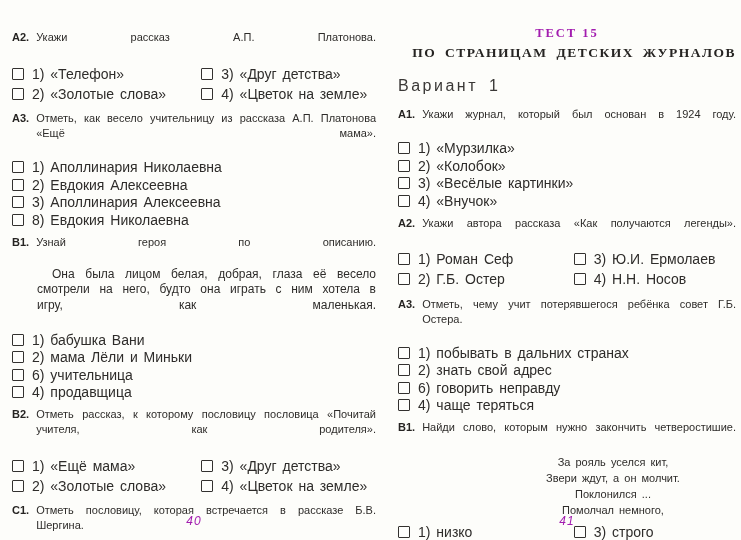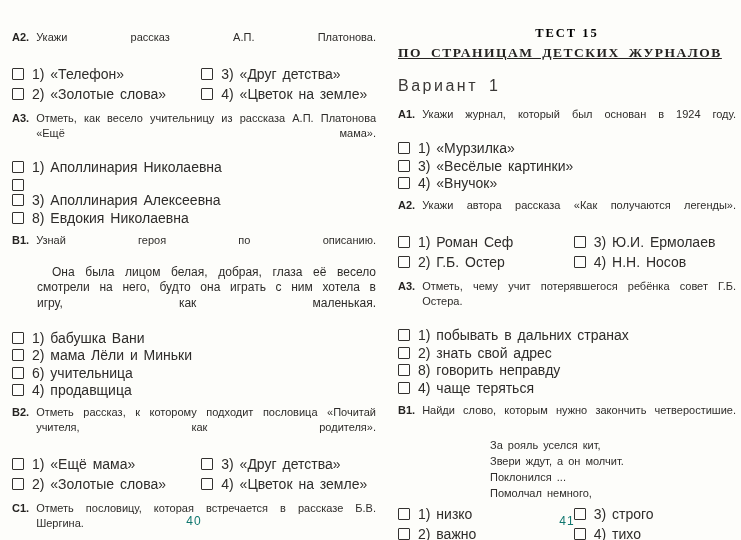--- a/index.html
+++ b/index.html
@@ -20,39 +20,39 @@
   .q-label{font-weight:bold;white-space:nowrap;color:#262422;}
   .q-text{flex:1;text-align:justify;word-spacing:3px;}
   .q-text:after{content:"";display:inline-block;width:100%;}
 
   .passage{
     margin:2px 0 0 25px;text-indent:15px;text-align:justify;
     word-spacing:3px;font-size:12px;line-height:15.5px;
   }
   .passage:after{content:"";display:inline-block;width:100%;}
 
-  .poem{margin:4px 0 2px 92px;font-size:11px;line-height:16px;word-spacing:2px;}
+  .poem{margin:4px 0 2px 92px;font-size:11px;line-height:16px;word-spacing:2px;text-align:center;}
 
   .opts{margin-top:4px;}
   .opts.grid{display:grid;grid-template-columns:52% 48%;grid-template-rows:auto auto;grid-auto-flow:column;}
   .opt{display:flex;align-items:flex-start;gap:8px;margin:2.5px 0;font-size:14px;line-height:15px;}
   .cb{
     width:10px;height:10px;flex:none;margin-top:1px;
     border:1.6px solid #33312f;border-radius:1px;background:#fefefc;
   }
   .opt-label{word-spacing:2px;}
 
   .test-heading{text-align:center;font-family:"Liberation Serif","DejaVu Serif",serif;
-    font-size:12.5px;letter-spacing:2px;color:#000000;margin-bottom:4px;font-weight:bold;}
-  .test-title{text-align:left;font-family:"Liberation Serif","DejaVu Serif",serif;
-    font-size:13.5px;font-weight:bold;letter-spacing:1.5px;color:#262422;margin-bottom:16px;word-spacing:4px;text-decoration:underline;}
+    font-size:12.5px;letter-spacing:2px;color:#a21caf;margin-bottom:4px;font-weight:bold;}
+  .test-title{text-align:right;font-family:"Liberation Serif","DejaVu Serif",serif;
+    font-size:13.5px;font-weight:bold;letter-spacing:1.5px;color:#262422;margin-bottom:16px;word-spacing:4px;}
   .variant{font-size:16px;letter-spacing:2.5px;color:#3a3836;margin-bottom:12px;word-spacing:4px;}
 
   .pagenum{position:absolute;bottom:12px;left:0;width:100%;text-align:center;
-    font-size:12px;color:#0f766e;letter-spacing:1px;}
+    font-size:12px;color:#a21caf;letter-spacing:1px;font-style:italic;}
 </style>
 </head>
 <body>
 
 <div class="spread">
 
   <div class="page page-left">
 
     <section class="q">
       <div class="q-head">
@@ -84,20 +84,21 @@
         <span class="q-label">А3.</span>
         <span class="q-text">Отметь, как весело учительницу из рассказа А.П. Платонова «Ещё мама».</span>
       </div>
       <div class="opts">
         <div class="opt">
           <span class="cb"></span>
           <span class="opt-label">1) Аполлинария Николаевна</span>
         </div>
         <div class="opt">
           <span class="cb"></span>
+          <span class="opt-label">2) Евдокия Алексеевна</span>
         </div>
         <div class="opt">
           <span class="cb"></span>
           <span class="opt-label">3) Аполлинария Алексеевна</span>
         </div>
         <div class="opt">
           <span class="cb"></span>
           <span class="opt-label">8) Евдокия Николаевна</span>
         </div>
       </div>
@@ -125,21 +126,21 @@
         <div class="opt">
           <span class="cb"></span>
           <span class="opt-label">4) продавщица</span>
         </div>
       </div>
     </section>
 
     <section class="q">
       <div class="q-head">
         <span class="q-label">В2.</span>
-        <span class="q-text">Отметь рассказ, к которому подходит пословица «Почитай учителя, как родителя».</span>
+        <span class="q-text">Отметь рассказ, к которому пословицу пословица «Почитай учителя, как родителя».</span>
       </div>
       <div class="opts grid">
         <div class="opt">
           <span class="cb"></span>
           <span class="opt-label">1) «Ещё мама»</span>
         </div>
         <div class="opt">
           <span class="cb"></span>
           <span class="opt-label">2) «Золотые слова»</span>
         </div>
@@ -176,20 +177,24 @@
         <span class="q-label">А1.</span>
         <span class="q-text">Укажи журнал, который был основан в 1924 году.</span>
       </div>
       <div class="opts">
         <div class="opt">
           <span class="cb"></span>
           <span class="opt-label">1) «Мурзилка»</span>
         </div>
         <div class="opt">
           <span class="cb"></span>
+          <span class="opt-label">2) «Колобок»</span>
+        </div>
+        <div class="opt">
+          <span class="cb"></span>
           <span class="opt-label">3) «Весёлые картинки»</span>
         </div>
         <div class="opt">
           <span class="cb"></span>
           <span class="opt-label">4) «Внучок»</span>
         </div>
       </div>
     </section>
 
     <section class="q">
@@ -226,21 +231,21 @@
         <div class="opt">
           <span class="cb"></span>
           <span class="opt-label">1) побывать в дальних странах</span>
         </div>
         <div class="opt">
           <span class="cb"></span>
           <span class="opt-label">2) знать свой адрес</span>
         </div>
         <div class="opt">
           <span class="cb"></span>
-          <span class="opt-label">8) говорить неправду</span>
+          <span class="opt-label">6) говорить неправду</span>
         </div>
         <div class="opt">
           <span class="cb"></span>
           <span class="opt-label">4) чаще теряться</span>
         </div>
       </div>
     </section>
 
     <section class="q">
       <div class="q-head">

